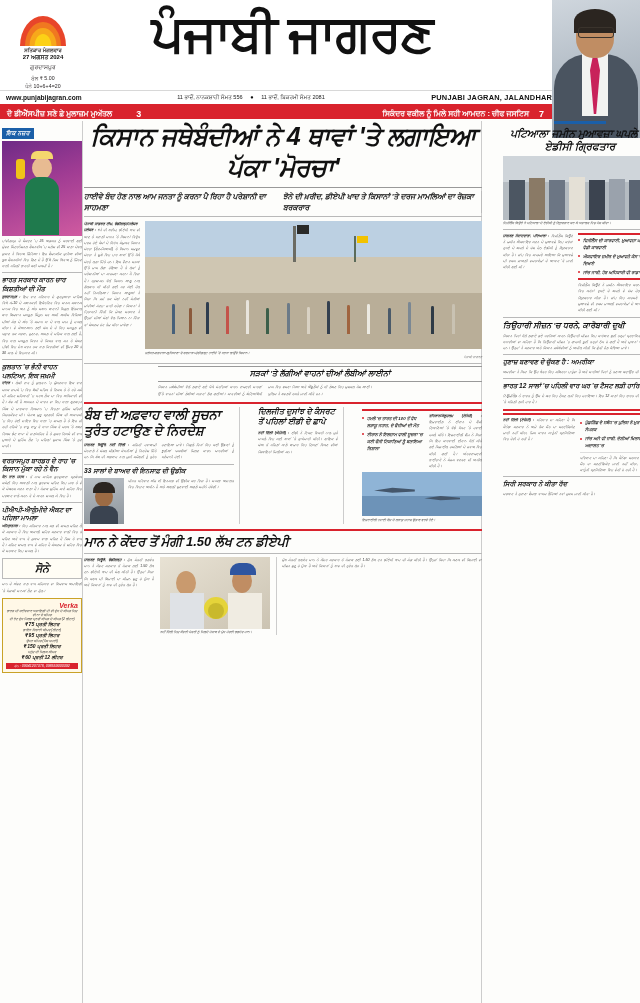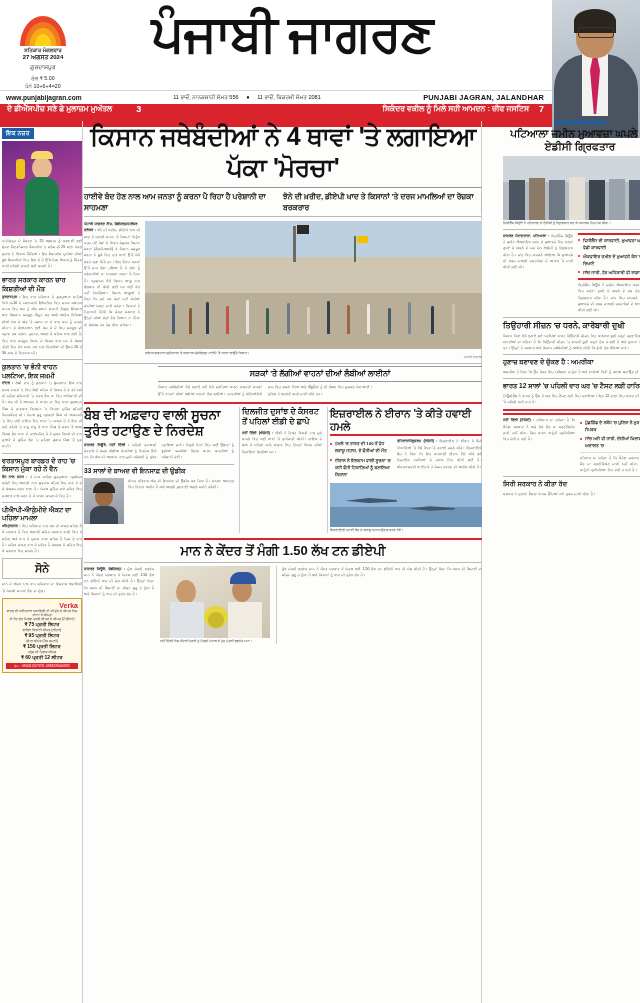--- a/index.html
+++ b/index.html
@@ -37,34 +37,34 @@
   .mh-photo .glass{position:absolute;left:26px;top:27px;width:34px;height:9px;border:1.6px solid #3a332c;border-radius:3px;}
   .mh-photo .body{position:absolute;left:2px;top:54px;width:84px;height:84px;background:#4a5460;border-radius:34px 34px 0 0;}
   .mh-photo .shirt{position:absolute;left:30px;top:54px;width:26px;height:62px;background:#f2f2f0;}
   .mh-photo .tie{position:absolute;left:38px;top:58px;width:10px;height:56px;background:#c8225a;clip-path:polygon(25% 0,75% 0,100% 22%,62% 100%,38% 100%,0 22%);}
   .mh-bar{
     position:absolute;left:0;top:90px;width:552px;height:13px;
     border-top:1px solid #d8d8d8;display:flex;align-items:center;font-size:6.5px;color:#111;
   }
   .mh-url{width:104px;color:#111;font-weight:bold;font-size:6.6px;padding-left:6px;}
   .mh-dates{flex:1;text-align:center;font-size:5.6px;color:#222;}
-  .mh-city{width:160px;text-align:right;padding-right:8px;font-weight:bold;font-size:7.4px;color:#111;letter-spacing:.2px;}
+  .mh-city{width:160px;text-align:right;font-weight:bold;font-size:7.4px;color:#111;letter-spacing:.2px;}
   
   .promo{
-    position:absolute;left:0;top:104px;width:552px;height:23px;background:#d9232d;
-    color:#fff;display:flex;align-items:flex-start;font-size:7.6px;font-weight:bold;
+    position:absolute;left:0;top:104px;width:552px;height:15px;background:#d9232d;
+    color:#fff;display:flex;align-items:flex-end;font-size:7.6px;font-weight:bold;
   }
   .promo .s1{padding-left:7px;}
   .promo .n1{padding-left:24px;font-size:9px;}
   .promo .spacer{flex:1;}
   .promo .s2{}
   .promo .n2{padding:0 8px 0 10px;font-size:9px;}
   
   .sheet{position:absolute;left:0;top:121px;width:640px;height:882px;}
-  .col{position:absolute;top:0;box-sizing:border-box;}
+  .col{position:absolute;top:0;box-sizing:border-box;font-style:italic;}
   .colL{left:2px;width:80px;}
   .colC{left:84px;width:398px;}
   .colR{left:503px;width:154px;}
   .vrule{position:absolute;top:0;width:1px;height:100%;background:#ccc;}
   
   .copy{font-size:3.6px;line-height:1.75;color:#3b3b3b;text-align:justify;
         word-spacing:.4px;hyphens:auto;overflow:hidden;}
   .lead{font-weight:bold;color:#111;}
   .kicker{background:#1b5fa8;color:#fff;font-size:6px;font-weight:bold;
           padding:2px 4px;display:inline-block;letter-spacing:.2px;}
@@ -268,21 +268,21 @@
         </div>
       </div>
 
       <div class="rule" style="margin:4px 0 2px"></div>
       <div style="padding-left:74px">
         <div class="h-4" style="border-top:1px solid #999;border-bottom:1px solid #999;padding:2px 0;text-align:center">ਸੜਕਾਂ 'ਤੇ ਲੱਗੀਆਂ ਵਾਹਨਾਂ ਦੀਆਂ ਲੰਬੀਆਂ ਲਾਈਨਾਂ</div>
         <div class="copy" style="column-count:3;column-gap:6px;margin-top:2px">ਕਿਸਾਨ ਜਥੇਬੰਦੀਆਂ ਵੱਲੋਂ ਲਗਾਏ ਗਏ ਪੱਕੇ ਮੋਰਚਿਆਂ ਕਾਰਨ ਰਾਸ਼ਟਰੀ ਮਾਰਗਾਂ ਉੱਤੇ ਵਾਹਨਾਂ ਦੀਆਂ ਲੰਬੀਆਂ ਕਤਾਰਾਂ ਲੱਗ ਗਈਆਂ। ਯਾਤਰੀਆਂ ਨੂੰ ਘੰਟਿਆਂਬੱਧੀ ਜਾਮ ਵਿਚ ਫਸਣਾ ਪਿਆ ਅਤੇ ਐਂਬੂਲੈਂਸਾਂ ਨੂੰ ਵੀ ਲੰਘਣ ਵਿਚ ਮੁਸ਼ਕਲ ਪੇਸ਼ ਆਈ। ਪੁਲਿਸ ਨੇ ਬਦਲਵੇਂ ਰਸਤੇ ਜਾਰੀ ਕੀਤੇ ਹਨ।</div>
       </div>
 
       <div class="rule2" style="margin:5px 0 3px"></div>
-      <div class="flex" style="gap:2px">
+      <div class="flex" style="gap:18px">
 
         <div style="width:150px;border-right:1px solid #ccc;padding-right:5px">
           <div class="h-2">ਬੰਬ ਦੀ ਅਫ਼ਵਾਹ ਵਾਲੀ ਸੂਚਨਾ ਤੁਰੰਤ ਹਟਾਉਣ ਦੇ ਨਿਰਦੇਸ਼</div>
           <div class="copy" style="column-count:2;column-gap:5px;margin-top:3px">
             <span class="lead">ਜਾਗਰਣ ਬਿਊਰੋ, ਨਵੀਂ ਦਿੱਲੀ :</span>
             <span>ਸ਼ਹਿਰੀ ਹਵਾਬਾਜ਼ੀ ਮੰਤਰਾਲੇ ਨੇ ਸੋਸ਼ਲ ਮੀਡੀਆ ਕੰਪਨੀਆਂ ਨੂੰ ਨਿਰਦੇਸ਼ ਦਿੱਤੇ ਹਨ ਕਿ ਬੰਬ ਦੀ ਅਫ਼ਵਾਹ ਨਾਲ ਜੁੜੀ ਸਮੱਗਰੀ ਨੂੰ ਤੁਰੰਤ ਹਟਾਇਆ ਜਾਵੇ। ਪਿਛਲੇ ਦਿਨਾਂ ਵਿਚ ਕਈ ਉਡਾਣਾਂ ਨੂੰ ਝੂਠੀਆਂ ਧਮਕੀਆਂ ਮਿਲਣ ਕਾਰਨ ਯਾਤਰੀਆਂ ਨੂੰ ਪਰੇਸ਼ਾਨੀ ਹੋਈ।</span>
           </div>
           <div class="rule" style="margin:4px 0 2px"></div>
           <div class="h-5">33 ਸਾਲਾਂ ਦੇ ਬਾਅਦ ਵੀ ਇਨਸਾਫ਼ ਦੀ ਉਡੀਕ</div>
           <div class="flex" style="gap:4px;margin-top:2px">
@@ -297,21 +297,20 @@
 
         <div style="width:80px;border-right:1px solid #ccc;padding-right:5px">
           <div class="h-4">ਦਿਲਜੀਤ ਦੁਸਾਂਝ ਦੇ ਕੰਸਰਟ ਤੋਂ ਪਹਿਲਾਂ ਈਡੀ ਦੇ ਛਾਪੇ</div>
           <div class="copy" style="margin-top:3px">
             <span class="lead">ਨਵੀਂ ਦਿੱਲੀ (ਐਜੰਸੀ) :</span>
             <span>ਈਡੀ ਨੇ ਟਿਕਟ ਵਿਕਰੀ ਨਾਲ ਜੁੜੇ ਮਾਮਲੇ ਵਿਚ ਕਈ ਥਾਵਾਂ 'ਤੇ ਛਾਪੇਮਾਰੀ ਕੀਤੀ। ਗਾਇਕ ਦੇ ਸ਼ੋਅ ਤੋਂ ਪਹਿਲਾਂ ਕਾਲੇ ਬਾਜ਼ਾਰ ਵਿਚ ਟਿਕਟਾਂ ਵਿਕਣ ਦੀਆਂ ਸ਼ਿਕਾਇਤਾਂ ਮਿਲੀਆਂ ਸਨ।</span>
           </div>
         </div>
 
         <div style="flex:1">
-          <div class="h-3">ਇਜ਼ਰਾਈਲ ਨੇ ਈਰਾਨ 'ਤੇ ਕੀਤੇ ਹਵਾਈ ਹਮਲੇ</div>
           <div class="rule2" style="margin:2px 0"></div>
           <div class="flex" style="gap:5px">
             <div style="width:62px">
               <div class="bl">ਹਮਲੇ 'ਚ ਤਾਰਤ ਦੀ 100 ਤੋਂ ਵੱਧ ਲੜਾਕੂ ਜਹਾਜ਼, ਦੋ ਫੌਜੀਆਂ ਦੀ ਮੌਤ</div>
               <div class="bl">ਈਰਾਨ ਨੇ ਇਲਜ਼ਾਮ ਵਾਲੀ ਸੂਚਨਾ 'ਚ ਕਈ ਫੌਜੀ ਟਿਕਾਣਿਆਂ ਨੂੰ ਬਣਾਇਆ ਨਿਸ਼ਾਨਾ</div>
             </div>
             <div style="flex:1">
               <div class="copy">
                 <span class="lead">ਤਹਿਰਾਨ/ਯੇਰੂਸ਼ਲਮ (ਏਜੰਸੀ) :</span>
                 <span>ਇਜ਼ਰਾਈਲ ਨੇ ਈਰਾਨ ਦੇ ਫੌਜੀ ਟਿਕਾਣਿਆਂ 'ਤੇ ਵੱਡੇ ਪੱਧਰ 'ਤੇ ਹਵਾਈ ਹਮਲੇ ਕੀਤੇ। ਇਜ਼ਰਾਈਲੀ ਫੌਜ ਨੇ ਕਿਹਾ ਕਿ ਇਹ ਕਾਰਵਾਈ ਈਰਾਨ ਵੱਲੋਂ ਕੀਤੇ ਗਏ ਮਿਜ਼ਾਈਲ ਹਮਲਿਆਂ ਦੇ ਜਵਾਬ ਵਿਚ ਕੀਤੀ ਗਈ ਹੈ। ਅੰਤਰਰਾਸ਼ਟਰੀ ਭਾਈਚਾਰੇ ਨੇ ਸੰਜਮ ਵਰਤਣ ਦੀ ਅਪੀਲ ਕੀਤੀ ਹੈ।</span>
@@ -320,21 +319,21 @@
           </div>
           <div class="ph jet" style="height:44px;margin-top:3px">
             <div class="jetshape" style="left:10%;top:26%;width:34%;height:30%"></div>
             <div class="jetshape" style="left:52%;top:46%;width:30%;height:26%"></div>
           </div>
           <div class="caption">ਇਜ਼ਰਾਈਲੀ ਹਵਾਈ ਫੌਜ ਦੇ ਲੜਾਕੂ ਜਹਾਜ਼ ਉਡਾਣ ਭਰਦੇ ਹੋਏ।</div>
         </div>
       </div>
 
       <div class="rule2" style="margin:5px 0 3px"></div>
-      <div class="h-2" style="text-align:center">ਮਾਨ ਨੇ ਕੇਂਦਰ ਤੋਂ ਮੰਗੀ 1.50 ਲੱਖ ਟਨ ਡੀਏਪੀ</div>
+      <div class="h-2" style="">ਮਾਨ ਨੇ ਕੇਂਦਰ ਤੋਂ ਮੰਗੀ 1.50 ਲੱਖ ਟਨ ਡੀਏਪੀ</div>
       <div class="rule" style="margin:3px 0"></div>
       <div class="flex" style="gap:6px">
         <div style="width:70px">
           <div class="copy">
             <span class="lead">ਜਾਗਰਣ ਬਿਊਰੋ, ਚੰਡੀਗੜ੍ਹ :</span>
             <span>ਮੁੱਖ ਮੰਤਰੀ ਭਗਵੰਤ ਮਾਨ ਨੇ ਕੇਂਦਰ ਸਰਕਾਰ ਤੋਂ ਪੰਜਾਬ ਲਈ 1.50 ਲੱਖ ਟਨ ਡੀਏਪੀ ਖਾਦ ਦੀ ਮੰਗ ਕੀਤੀ ਹੈ। ਉਨ੍ਹਾਂ ਕਿਹਾ ਕਿ ਕਣਕ ਦੀ ਬਿਜਾਈ ਦਾ ਸੀਜ਼ਨ ਸ਼ੁਰੂ ਹੋ ਚੁੱਕਾ ਹੈ ਅਤੇ ਕਿਸਾਨਾਂ ਨੂੰ ਖਾਦ ਦੀ ਤੁਰੰਤ ਲੋੜ ਹੈ।</span>
           </div>
         </div>
         <div style="width:110px">
           <div class="ph meet" style="height:72px">

